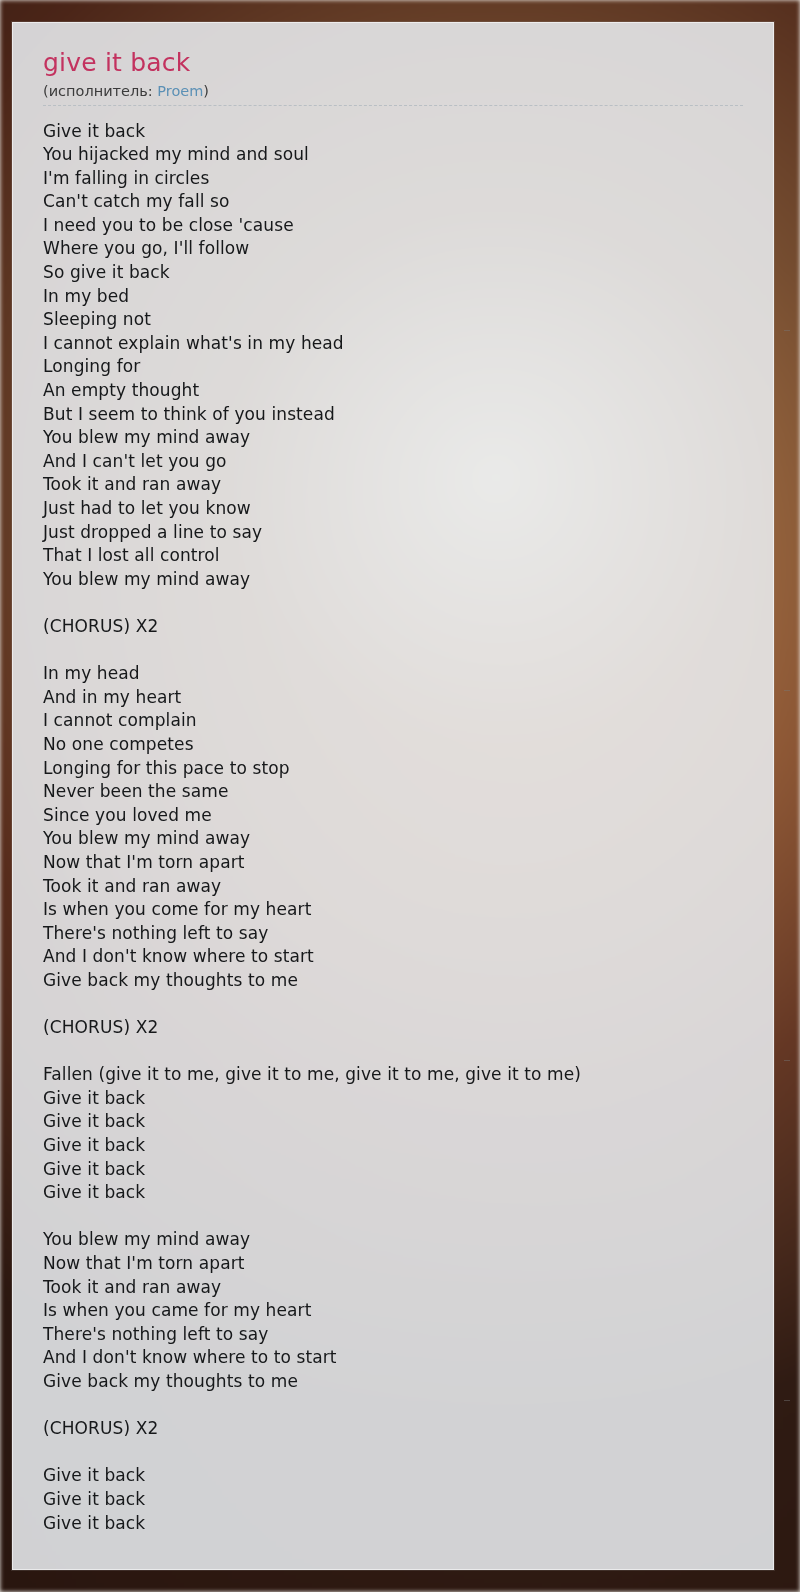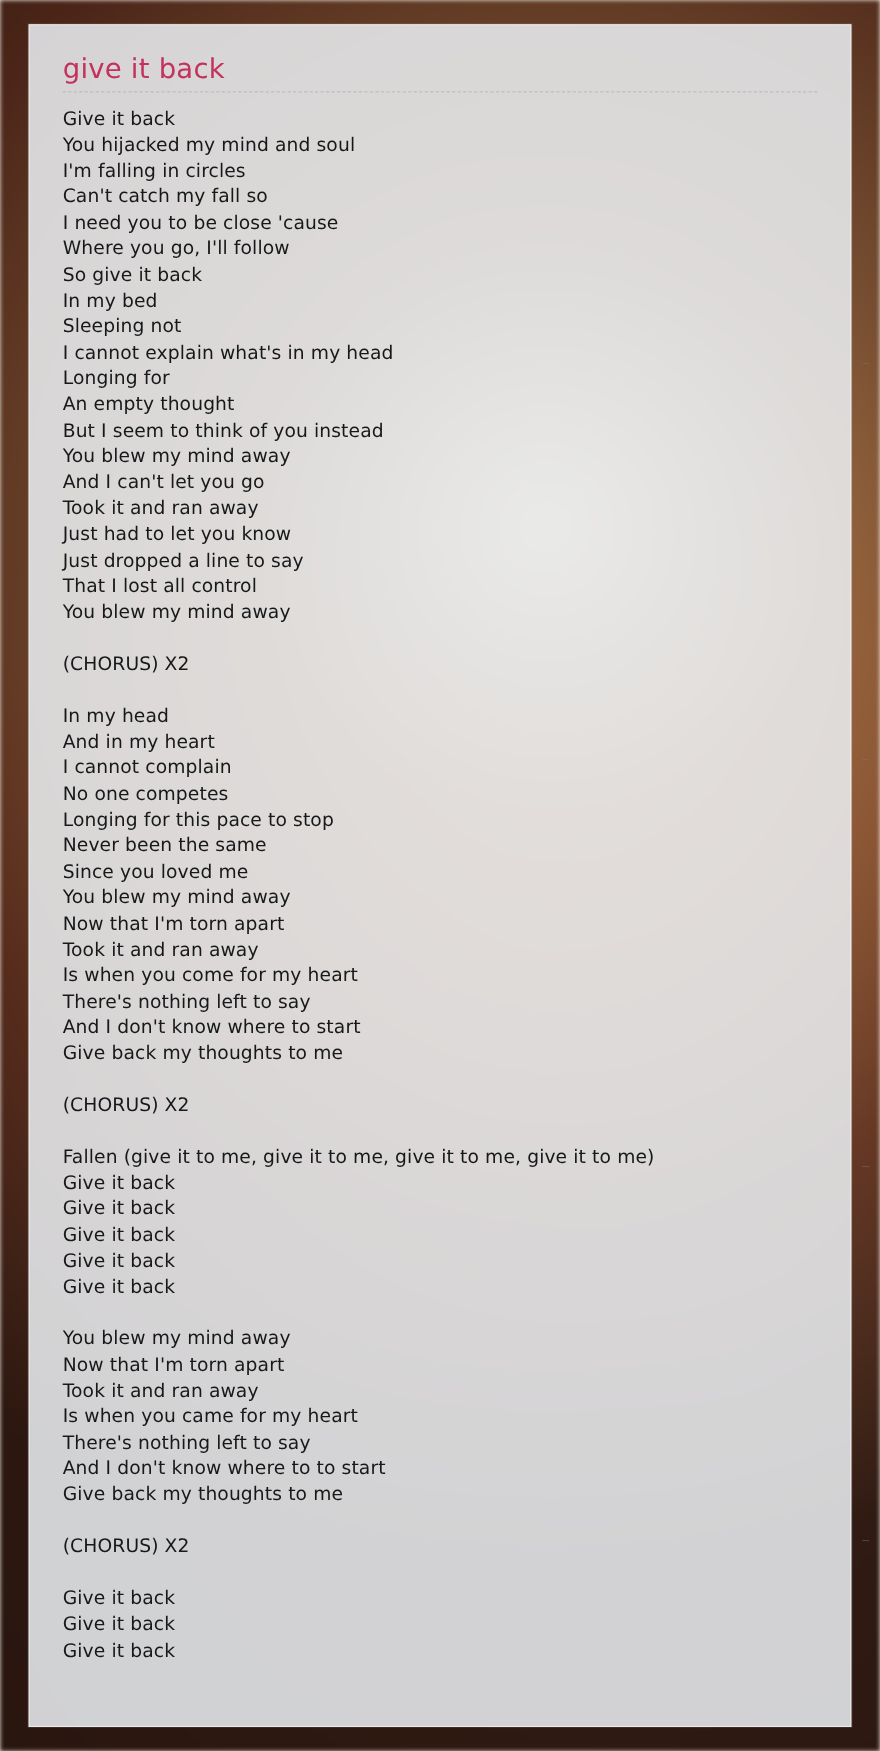--- a/index.html
+++ b/index.html
@@ -25,21 +25,21 @@
       radial-gradient(circle at 40% 85%, rgba(255, 230, 190, 0.4) 0%, rgba(70, 40, 26, 0.7) 45%, rgba(24, 14, 10, 0.92) 80%),
       linear-gradient(160deg, #3a2018 0%, #6d3c22 30%, #c98a52 55%, #4a2a1c 80%, #1e110c 100%);
     filter: blur(2px);
     z-index: 0;
   }
 
   
   .page {
     position: relative;
     z-index: 2;
-    margin: 22px 26px 0 26px;
+    margin: 22px 26px 0 12px;
     min-height: 1548px;
     background: rgba(234, 238, 241, 0.87);
     border: 1px solid rgba(255, 255, 255, 0.55);
     box-shadow: 0 0 0 1px rgba(150, 150, 150, 0.18);
     padding: 26px 30px 20px 30px;
     box-sizing: border-box;
   }
 
   .song-title {
     color: #c3325f;
@@ -102,20 +102,21 @@
   <span style="top:330px"></span>
   <span style="top:690px"></span>
   <span style="top:1060px"></span>
   <span style="top:1400px"></span>
 </div>
 
 <div class="page">
 
   <h1 class="song-title">give it back</h1>
 
+  <div class="artist-line"><span>(исполнитель: </span><a class="artist-link" href="#">Proem</a><span>)</span></div>
 
   <hr class="divider">
 
   <div class="lyrics">Give it back
 You hijacked my mind and soul
 I'm falling in circles
 Can't catch my fall so
 I need you to be close 'cause
 Where you go, I'll follow
 So give it back

